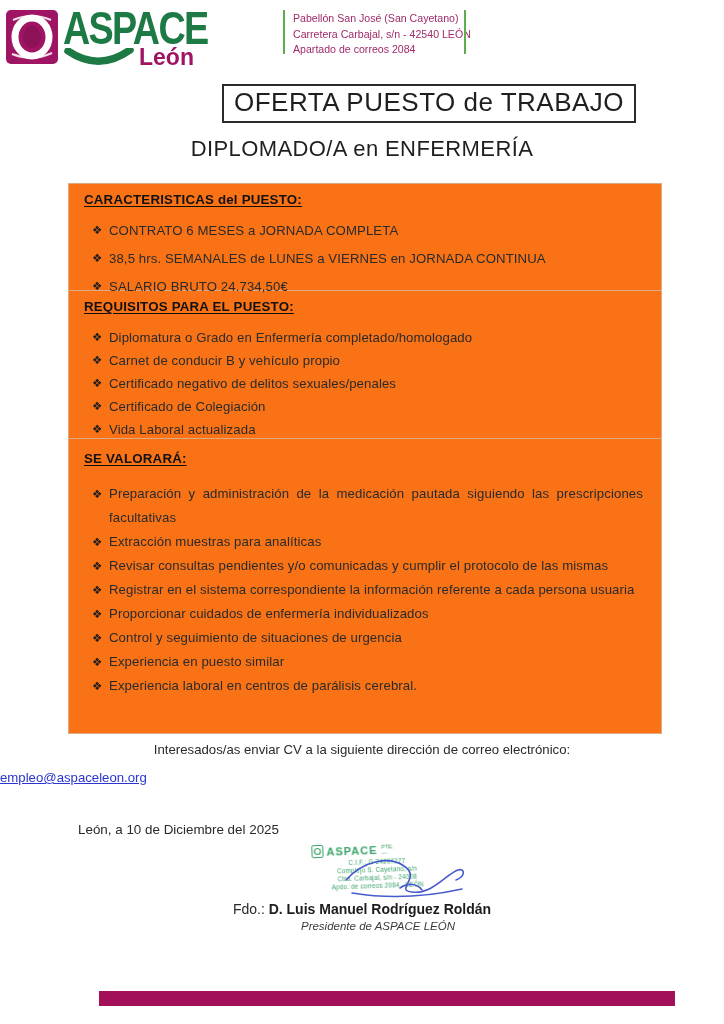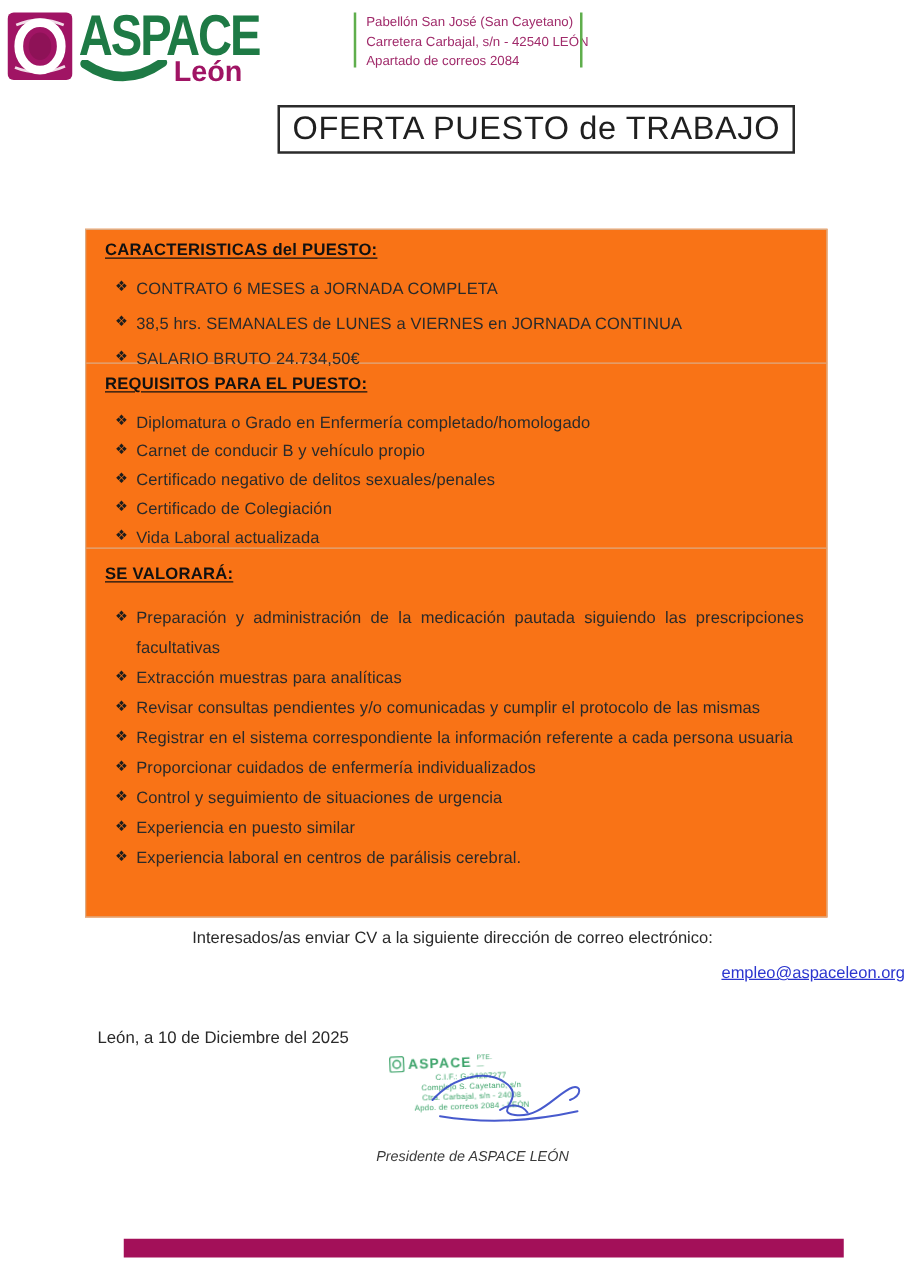--- a/index.html
+++ b/index.html
@@ -58,21 +58,21 @@
   .s1 ul.blist li{margin-bottom:13px;}
   .s2 ul.blist li{margin-bottom:8px;}
   .s3 ul.blist li{margin-bottom:0;line-height:24px;}
   .blt{flex:0 0 17px;font-size:11.5px;color:#1d1d1d;}
   .s3 .blt{line-height:24px;}
   .txt{flex:1;font-size:13.2px;color:#2a2a2a;letter-spacing:.1px;}
   .s3 .txt{text-align:justify;}
 
   
   .apply-line{position:absolute;left:0;top:742px;width:724px;text-align:center;font-size:13.2px;color:#2a2a2a;}
-  .email-link{position:absolute;left:0;top:770px;width:724px;text-align:right;font-size:13.2px;}
+  .email-link{position:absolute;left:0;top:770px;width:724px;text-align:left;font-size:13.2px;}
   .email-link a{color:#2b35cf;text-decoration:underline;cursor:pointer;}
   .date-line{position:absolute;left:78px;top:822px;font-size:13.4px;color:#2a2a2a;}
 
   
   .stamp{
     position:absolute;left:312px;top:843px;width:130px;
     transform:rotate(-2deg);color:#3aa268;filter:blur(.3px);
   }
   .stamp-head{display:flex;align-items:center;}
   .stamp-word{font-size:11px;font-weight:bold;letter-spacing:1px;color:#3aa268;margin-left:3px;}
@@ -114,20 +114,21 @@
   <div class="vline one"></div>
   <div class="letterhead-col addr">
     <div>Pabellón San José (San Cayetano)</div>
     <div>Carretera Carbajal, s/n - 42540 LEÓN</div>
     <div>Apartado de correos 2084</div>
   </div>
 
   <div class="vline two"></div>
 
   <div class="doc-title">OFERTA PUESTO de TRABAJO</div>
+  <div class="doc-subtitle">DIPLOMADO/A en ENFERMERÍA</div>
 
   <div class="info-box">
 
     <div class="doc-section s1">
       <h3 class="sec-heading">CARACTERISTICAS del PUESTO:</h3>
       <ul class="blist">
         <li>
             <span class="blt">❖</span>
             <span class="txt">CONTRATO 6 MESES a JORNADA COMPLETA</span>
           </li>
@@ -230,17 +231,18 @@
     </div>
   </div>
   <svg class="sig-svg" width="130" height="56" viewBox="0 0 130 56">
     <g fill="none" stroke="#3449c8" stroke-width="1.6" opacity="0.9" stroke-linecap="round">
       <path d="M8 34 C 26 14, 52 10, 66 20 C 84 32, 56 44, 74 46 C 94 49, 108 28, 120 24 C 127 22, 128 30, 118 34"></path>
       <path d="M14 47 C 50 53, 88 51, 124 43"></path>
       <path d="M62 42 C 70 36, 80 38, 84 44"></path>
     </g>
   </svg>
 
+  <div class="sign-line"><span>Fdo.: </span><b>D. Luis Manuel Rodríguez Roldán</b></div>
   <div class="role-line">Presidente de ASPACE LEÓN</div>
 
   <div class="bottom-bar"></div>
 
 </div>
 
 </body></html>

